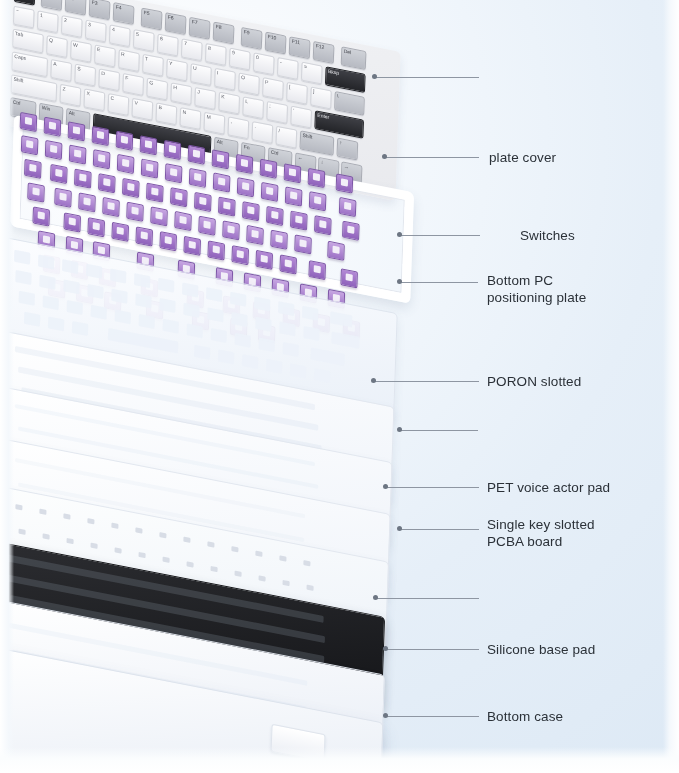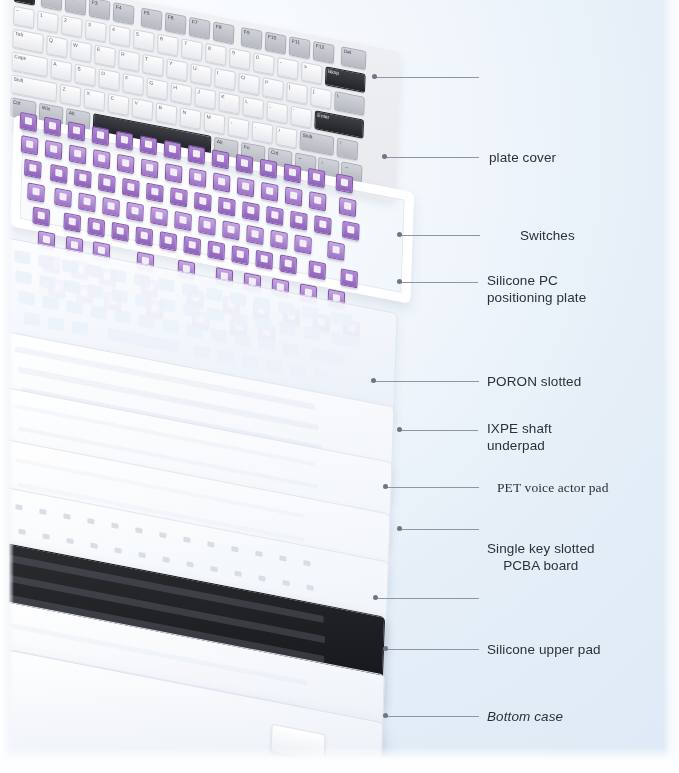--- a/index.html
+++ b/index.html
@@ -573,48 +573,46 @@
   <div class="lead" style="left:385px; top:157px; width:94px;"></div>
   <div class="dot" style="left:382px; top:154px;"></div>
   <div class="callout" style="left:489px; top:149px;">plate cover</div>
 
   <div class="lead" style="left:400px; top:235px; width:80px;"></div>
   <div class="dot" style="left:397px; top:232px;"></div>
   <div class="callout" style="left:492px; top:227px;margin-left:28px;">Switches</div>
 
   <div class="lead" style="left:400px; top:282px; width:78px;"></div>
   <div class="dot" style="left:397px; top:279px;"></div>
-  <div class="callout" style="left:487px; top:272px;">Silicone PC
+  <div class="callout" style="left:487px; top:272px;">Bottom PC
 positioning plate</div>
 
   <div class="lead" style="left:374px; top:381px; width:105px;"></div>
   <div class="dot" style="left:371px; top:378px;"></div>
   <div class="callout" style="left:487px; top:373px;">PORON slotted</div>
 
   <div class="lead" style="left:400px; top:430px; width:78px;"></div>
   <div class="dot" style="left:397px; top:427px;"></div>
-  <div class="callout" style="left:487px; top:420px;">IXPE shaft
-underpad</div>
 
   <div class="lead" style="left:386px; top:487px; width:93px;"></div>
   <div class="dot" style="left:383px; top:484px;"></div>
-  <div class="callout" style="left:497px; top:479px;font-family:Liberation Serif, serif;">PET voice actor pad</div>
+  <div class="callout" style="left:487px; top:479px;">PET voice actor pad</div>
 
   <div class="lead" style="left:400px; top:529px; width:79px;"></div>
   <div class="dot" style="left:397px; top:526px;"></div>
-  <div class="callout" style="left:487px; top:540px;text-align:center;">Single key slotted
+  <div class="callout" style="left:487px; top:516px;">Single key slotted
 PCBA board</div>
 
   <div class="lead" style="left:376px; top:598px; width:103px;"></div>
   <div class="dot" style="left:373px; top:595px;"></div>
 
   <div class="lead" style="left:386px; top:649px; width:93px;"></div>
   <div class="dot" style="left:383px; top:646px;"></div>
-  <div class="callout" style="left:487px; top:641px;">Silicone upper pad</div>
+  <div class="callout" style="left:487px; top:641px;">Silicone base pad</div>
 
   <div class="lead" style="left:386px; top:716px; width:93px;"></div>
   <div class="dot" style="left:383px; top:713px;"></div>
-  <div class="callout" style="left:487px; top:708px;font-style:italic;">Bottom case</div>
+  <div class="callout" style="left:487px; top:708px;">Bottom case</div>
 
   <div id="edge-left"></div>
   <div id="edge-right"></div>
   <div id="edge-bottom"></div>
 </div>
 
 </body></html>

